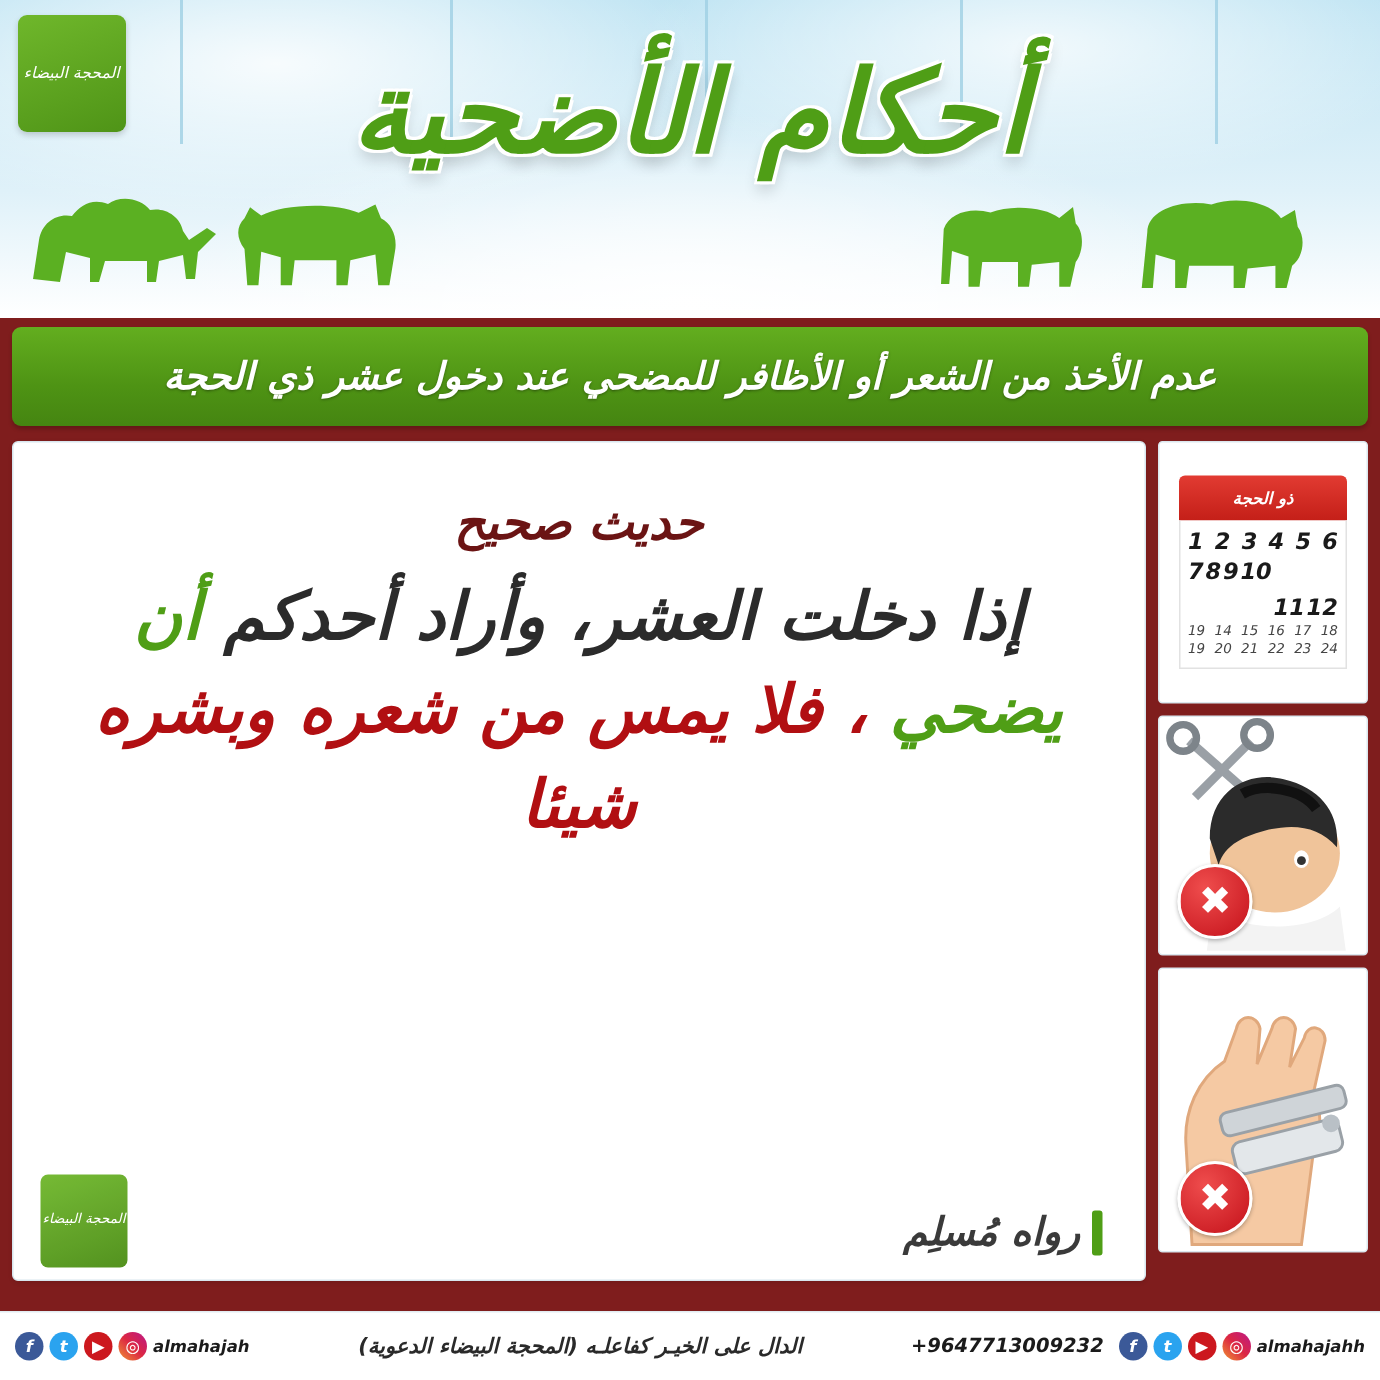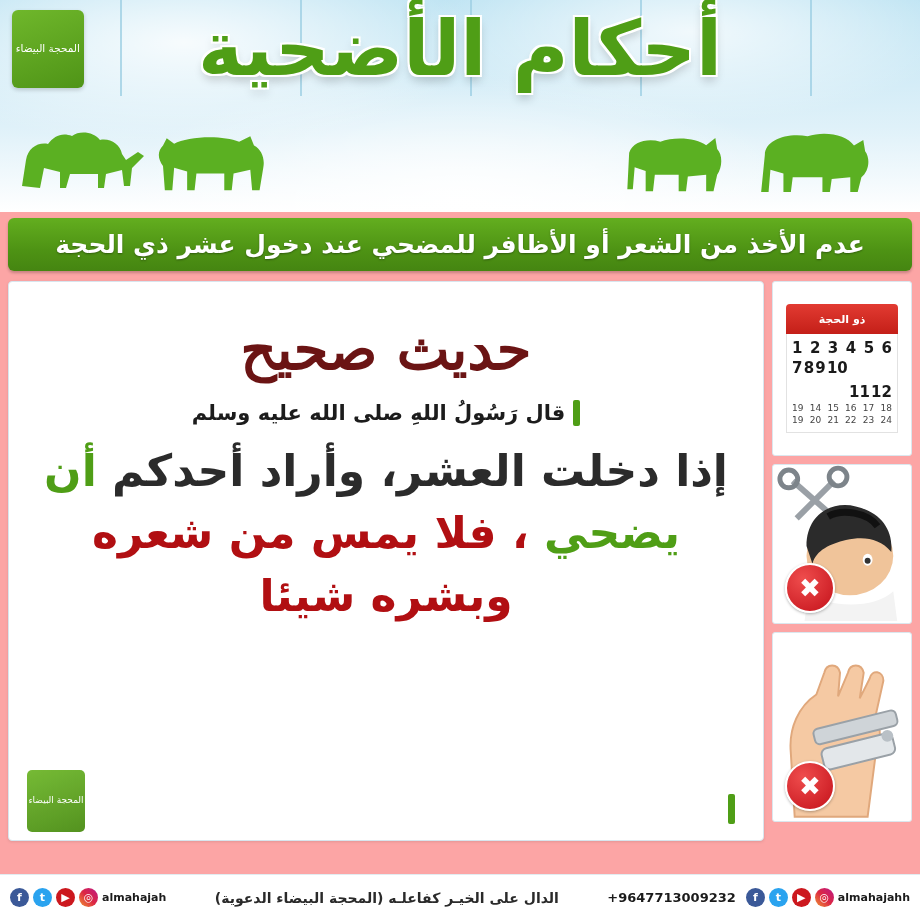--- a/index.html
+++ b/index.html
@@ -5,23 +5,24 @@
   html,body{margin:0;padding:0;}
   body{
     width:920px;height:920px;
     font-family:"DejaVu Sans","Liberation Sans",sans-serif;
     background:#ffffff;
     overflow:hidden;
   }
   .poster{
     position:relative;
     width:920px;height:920px;
-    background:#fca5a5;
+    background:#7f1d1d;
     box-sizing:border-box;
     overflow:hidden;
+    font-style:italic;
   }
 
   
   .header{
     position:relative;
     height:212px;
     background:linear-gradient(180deg,#cfeaf6 0%,#e8f5fb 45%,#ffffff 100%);
     overflow:hidden;
   }
   .sky-wash{
@@ -43,21 +44,21 @@
     border-radius:6px;
     background:linear-gradient(160deg,#6fb72b,#4f9417);
     box-shadow:0 2px 4px rgba(0,0,0,.18);
     display:flex;align-items:center;justify-content:center;
     color:#fff;font-size:11px;line-height:1.05;text-align:center;
     font-family:"DejaVu Sans",sans-serif;
   }
   .logo-badge span{ display:block; transform:scale(.95); }
 
   .header-title{
-    position:absolute;left:0;right:0;top:4px;
+    position:absolute;left:0;right:0;top:30px;
     text-align:center;
     font-family:"DejaVu Sans","Liberation Sans",sans-serif;
     font-size:76px;
     font-weight:bold;
     color:#4f9e16;
     letter-spacing:-2px;
     text-shadow:
        2px 2px 0 #ffffff,
       -2px 2px 0 #ffffff,
        2px -2px 0 #ffffff,
@@ -69,21 +70,21 @@
   .animal{position:absolute;bottom:14px;fill:#5bb022;}
   .a-camel{left:14px;width:140px;}
   .a-cow{left:150px;width:130px;}
   .a-goat{right:190px;width:110px;}
   .a-sheep{right:40px;width:130px;}
 
   
   .green-bar{
     position:relative;
     margin:6px 8px 0 8px;
-    height:53px;
+    height:66px;
     border-radius:6px;
     background:linear-gradient(180deg,#63ae1f 0%,#4e9314 60%,#458511 100%);
     box-shadow:0 2px 3px rgba(0,0,0,.22);
     display:flex;align-items:center;justify-content:center;
     padding:0 14px;
     box-sizing:border-box;
   }
   .green-bar-text{
     color:#ffffff;
     font-size:25px;
@@ -113,21 +114,21 @@
     border-radius:4px;
     box-shadow:0 1px 3px rgba(0,0,0,.10);
     padding:16px 26px 10px 26px;
     box-sizing:border-box;
     text-align:center;
     direction:rtl;
     overflow:hidden;
   }
   .badge-sahih{
     margin-top:18px;
-    font-size:56px;
+    font-size:32px;
     color:#6b1414;
     font-weight:bold;
     font-family:"DejaVu Serif","Liberation Serif",serif;
     letter-spacing:-1px;
   }
   .qaal-line{
     margin-top:18px;
     font-size:21px;
     color:#1c1c1c;
     font-weight:bold;
@@ -286,33 +287,30 @@
 
   <div class="green-bar">
     <div class="green-bar-text">عدم الأخذ من الشعر أو الأظافر للمضحي عند دخول عشر ذي الحجة</div>
   </div>
 
   <div class="body-area">
 
     <div class="card">
       <div class="badge-sahih">حديث صحيح</div>
 
-      <div class="qaal-line">
-        <span class="green-tick"></span>
-        <span>قال رَسُولُ اللهِ صلى الله عليه وسلم</span>
-      </div>
 
       <div class="hadith">
         <span class="d">إذا دخلت العشر، وأراد أحدكم</span>
         <span class="g">أن يضحي</span>
         <span class="r">، فلا يمس من شعره وبشره شيئا</span>
       </div>
 
       <div class="rawah">
         <span class="green-tick"></span>
+        <span>رواه مُسلِم</span>
       </div>
 
       <div class="card-logo">
         <span>المحجة البيضاء</span>
       </div>
     </div>
 
     <div class="side-col">
 
       <div class="side-tile tile-calendar">

